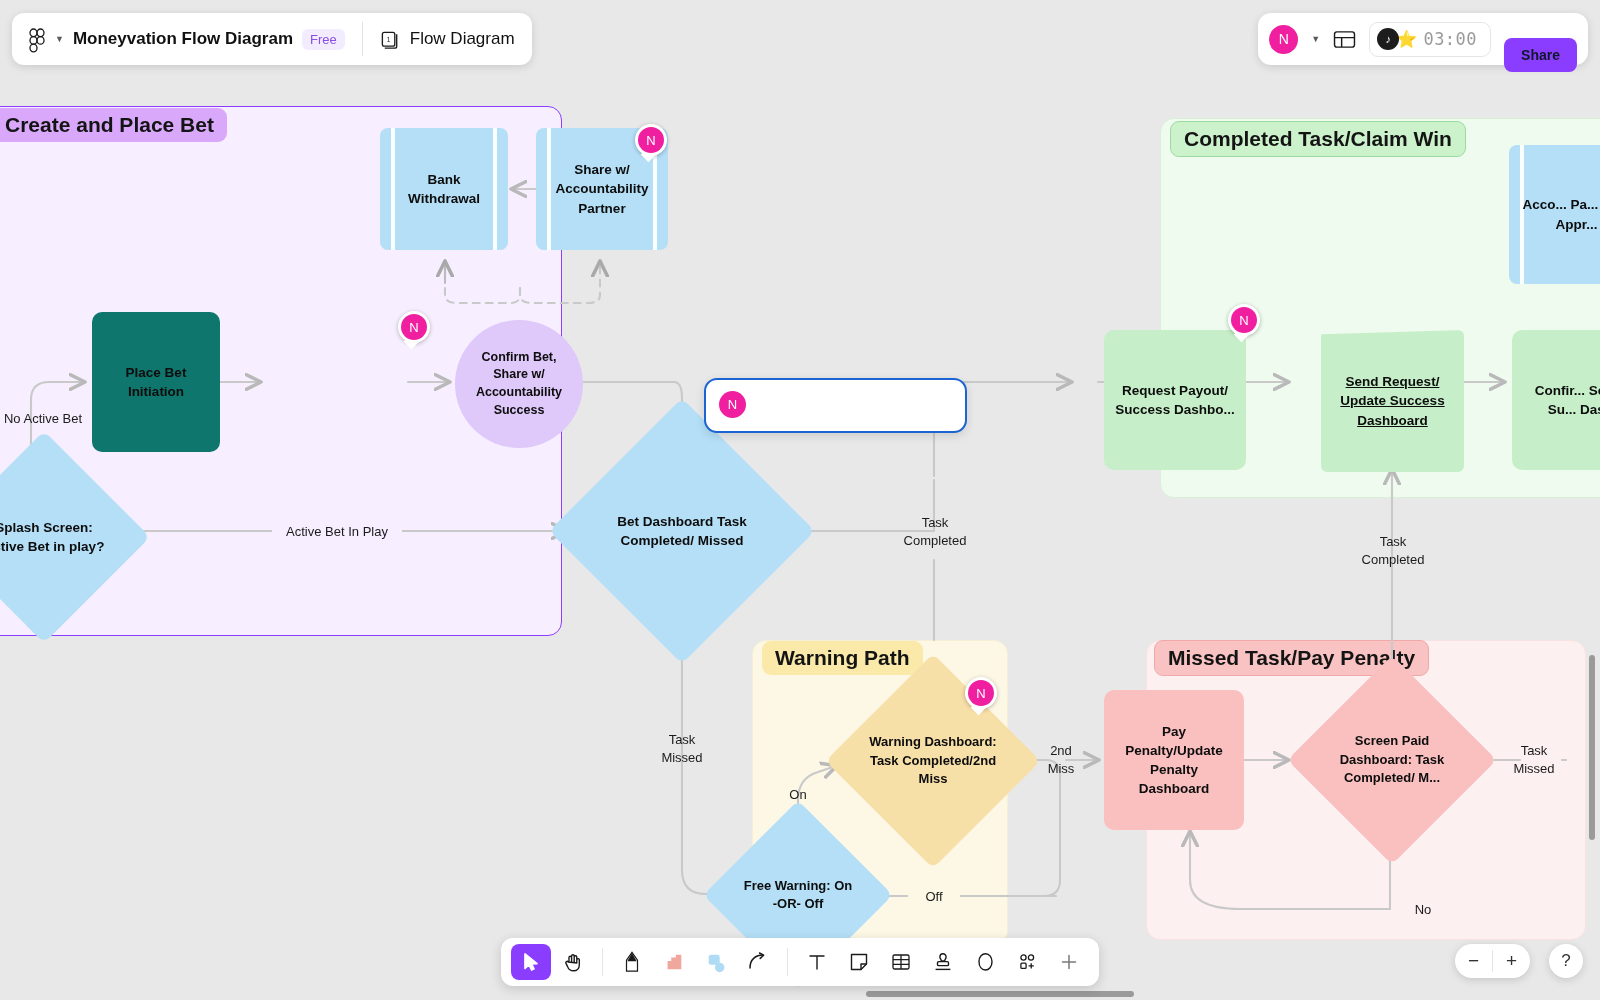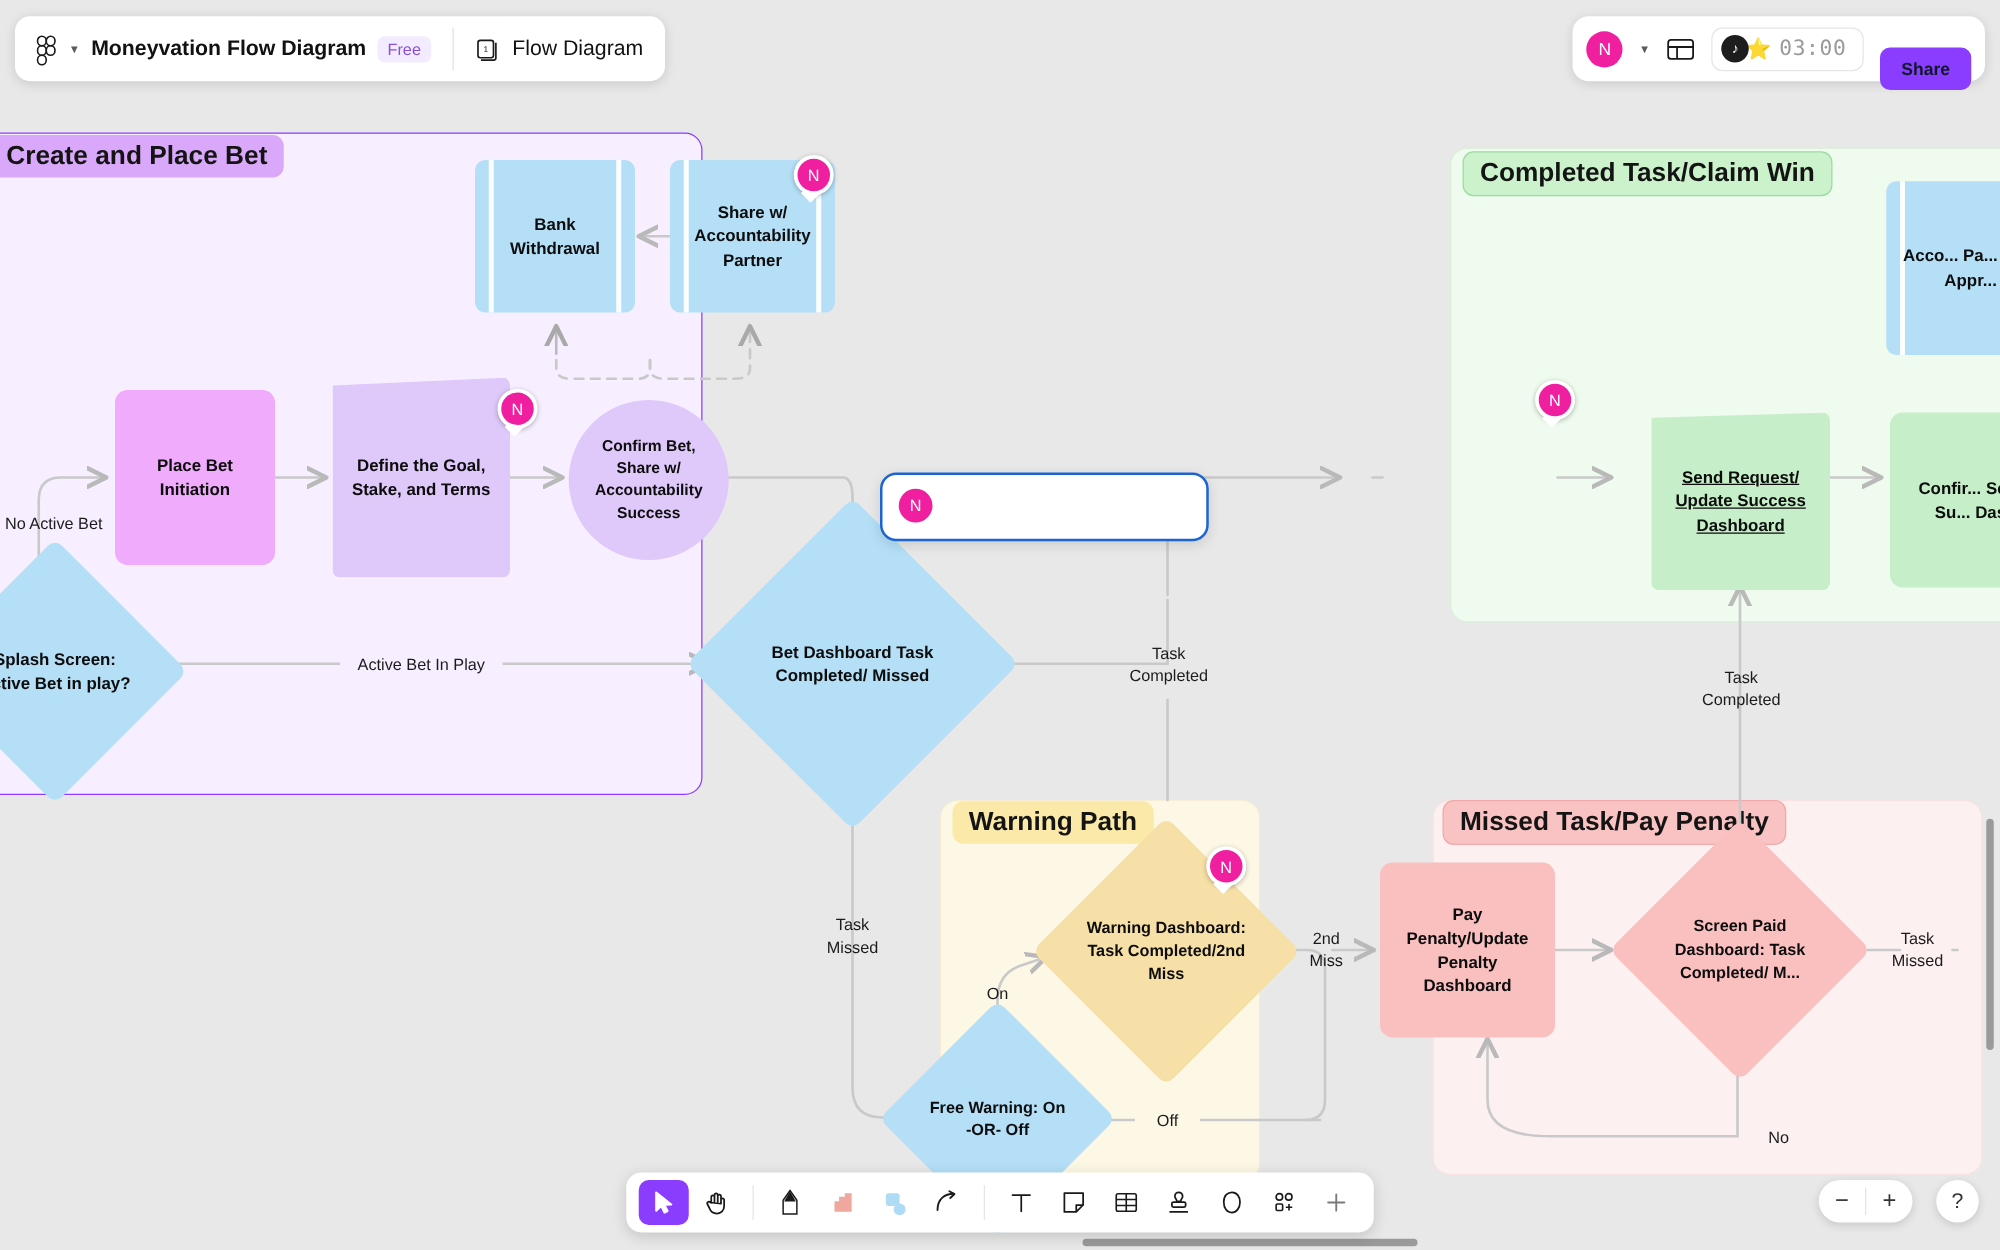--- a/index.html
+++ b/index.html
@@ -220,28 +220,24 @@
       <path d="M1464,382 L1504,382" marker-end="url(#ah)"></path>
       <path d="M1106,382 L1098,382"></path>
     </g>
   </svg>
 
   <div class="node diamond" style="left:-31px; top:462px; width:150px; height:150px;">
     <div class="diamond-shape" style="background:#B4DFF7;"></div>
     <span class="dlabel">Splash Screen: Active Bet in play?</span>
   </div>
 
-  <div class="node rect" style="left:92px; top:312px; width:128px; height:140px; background:#f0abfc;">
+  <div class="node rect" style="left:92px; top:312px; width:128px; height:140px; background:#0f766e;">
     <span>Place Bet Initiation</span>
   </div>
 
-  <div class="node trapz" style="left:266px; top:302px; width:142px; height:160px; background:#DFC8FA;
-              clip-path: polygon(0% 4%, 100% 0%, 100% 100%, 0% 100%);">
-    <span>Define the Goal, Stake, and Terms</span>
-  </div>
 
   <div class="node circle" style="left:455px; top:320px; width:128px; height:128px; background:#DFC8FA; font-size:12.5px;">
     <span>Confirm Bet, Share w/ Accountability Success</span>
   </div>
 
   <div class="node predef" style="left:380px; top:128px; width:128px; height:122px; background:#B4DFF7; position:absolute;">
     <span class="bar l"></span>
       <span class="bar r"></span>
     <span style="position:relative;z-index:2">Bank Withdrawal</span>
   </div>
@@ -250,20 +246,23 @@
     <span class="bar l"></span>
       <span class="bar r"></span>
     <span style="position:relative;z-index:2">Share w/ Accountability Partner</span>
   </div>
 
   <div class="node diamond" style="left:588px; top:437px; width:188px; height:188px; font-size:13.5px;">
     <div class="diamond-shape" style="background:#B4DFF7;"></div>
     <span class="dlabel">Bet Dashboard Task Completed/ Missed</span>
   </div>
 
+  <div class="node rect" style="left:1104px; top:330px; width:142px; height:140px; background:#C6EFC9;">
+    <span>Request Payout/ Success Dashbo...</span>
+  </div>
 
   <div class="node trapz" style="left:1321px; top:330px; width:143px; height:142px; background:#C6EFC9;
               clip-path: polygon(0% 3%, 100% 0%, 100% 100%, 0% 100%); text-decoration: underline;">
     <span>Send Request/ Update Success Dashboard</span>
   </div>
 
   <div class="node rect" style="left:1512px; top:330px; width:140px; height:140px; background:#C6EFC9;">
     <span>Confir... Sent... Su... Das...</span>
   </div>
 

